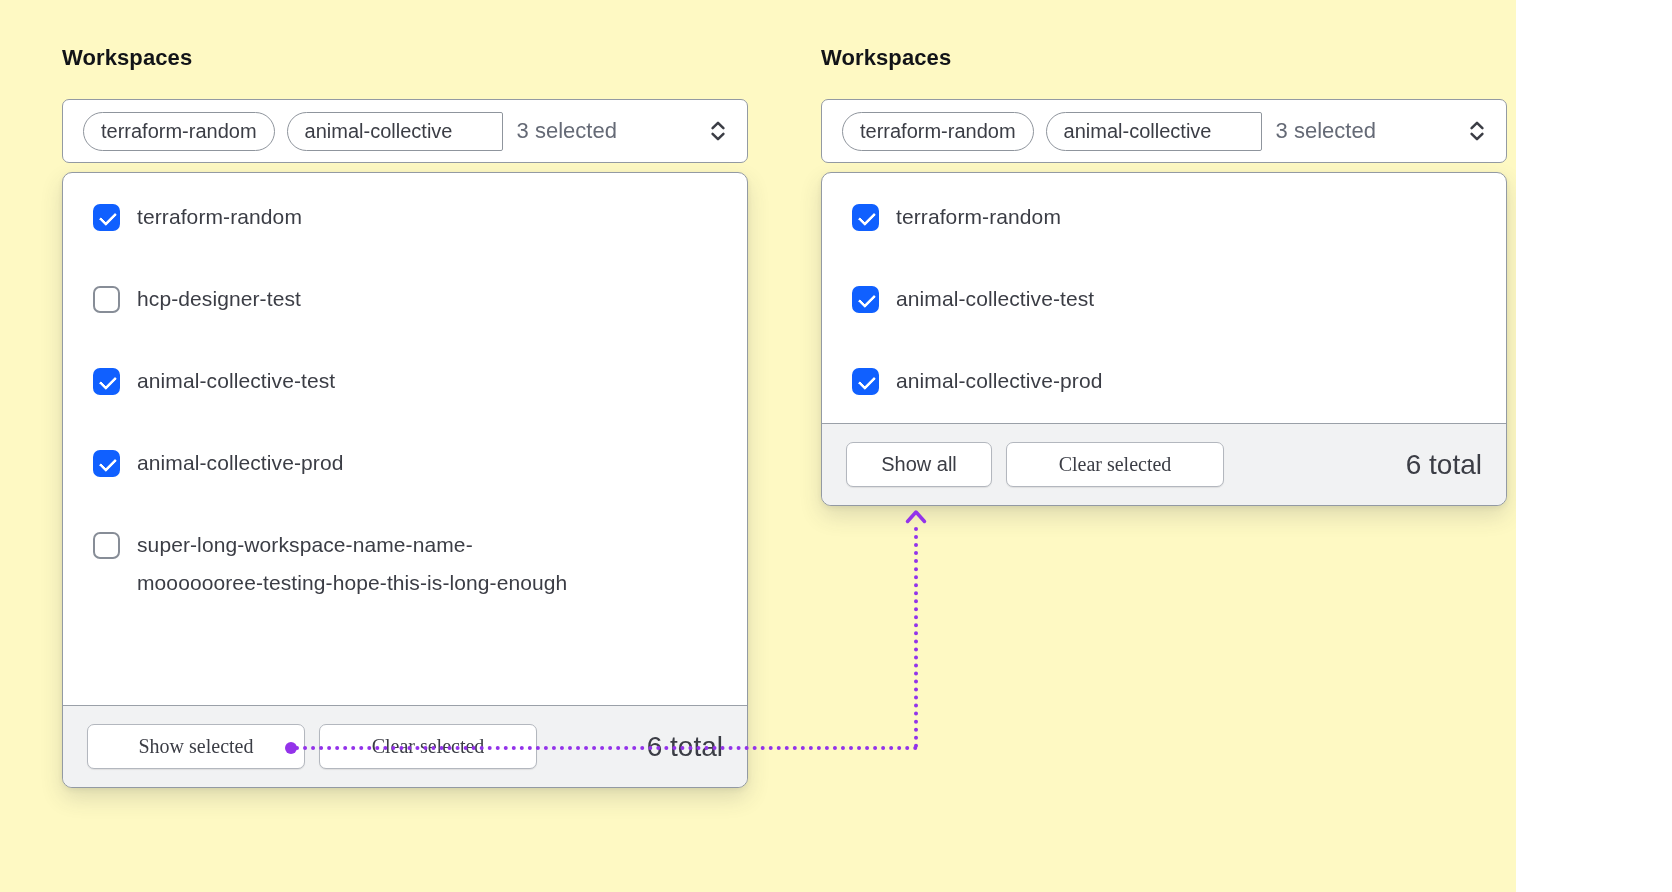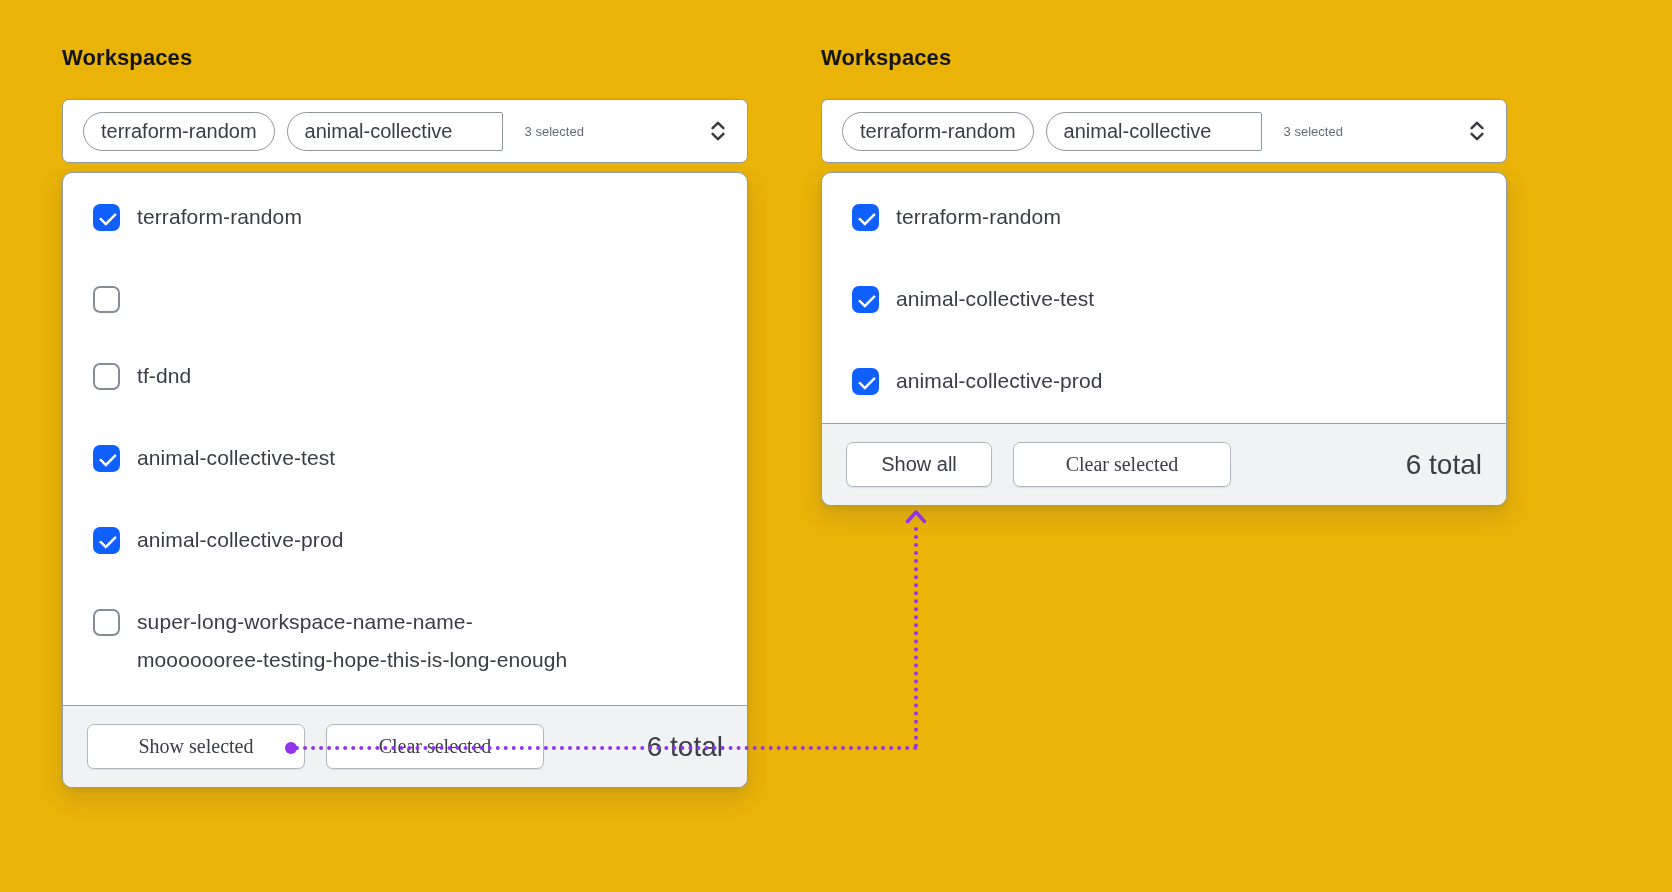--- a/index.html
+++ b/index.html
@@ -1,22 +1,22 @@
 <!DOCTYPE html>
 <html><head>
 <meta charset="utf-8">
 <style>
   * { box-sizing: border-box; margin: 0; padding: 0; }
   html, body { background: #ffffff; }
   body { font-family: "Liberation Sans", "DejaVu Sans", sans-serif; color: #3b3d45; }
   .canvas {
     position: relative;
-    width: 1672px;
+    width: 1516px;
     height: 892px;
-    background: #eab308;
+    background: #fef9c3;
     overflow: hidden;
   }
 
   
   .ms { position: absolute; top: 44px; width: 686px; }
   .ms.left  { left: 62px; }
   .ms.right { left: 821px; }
 
   .ms-label {
     font-size: 22px;
@@ -52,24 +52,24 @@
     flex: none;
     background: #fff;
   }
   .tag.clipped {
     border-radius: 20px 2px 2px 20px;
     width: 216px;
     overflow: hidden;
     padding-right: 17px;
   }
   .trigger-count {
-    font-size: 13px;
+    font-size: 22px;
     color: #656a76;
     white-space: nowrap;
-    margin-left: 10px;
+    margin-left: 2px;
   }
   .caret { margin-left: auto; display: flex; align-items: center; }
 
   .panel {
     position: relative;
     border: 1px solid #939aa3;
     border-radius: 10px;
     background: #ffffff;
     box-shadow: 0 10px 22px rgba(55, 60, 72, 0.16), 0 2px 5px rgba(55, 60, 72, 0.08);
     overflow: hidden;
@@ -116,21 +116,21 @@
   .panel-footer {
     position: absolute;
     left: 0; right: 0; bottom: 0;
     height: 82px;
     background: #f1f2f3;
     border-top: 1px solid #9aa0a8;
     border-radius: 0 0 9px 9px;
     display: flex;
     align-items: center;
     padding: 0 24px;
-    gap: 21px;
+    gap: 14px;
   }
   .footer-btn {
     height: 45px;
     border: 1px solid #b3b7be;
     border-radius: 7px;
     background: #ffffff;
     box-shadow: 0 1px 1px rgba(0,0,0,0.08);
     font-family: inherit;
     font-size: 20px;
     color: #3b3d45;
@@ -182,26 +182,23 @@
     <div class="panel">
       <div class="option-list">
 
           <label class="option-row">
             <span class="checkbox checked"></span>
             <span class="option-label">terraform-random</span>
           </label>
 
           <label class="option-row">
             <span class="checkbox unchecked"></span>
-          </label>
-
-          <label class="option-row">
-            <span class="checkbox unchecked"></span>
-            <span class="option-label">tf-dnd</span>
-          </label>
+            <span class="option-label">hcp-designer-test</span>
+          </label>
+
 
           <label class="option-row">
             <span class="checkbox checked"></span>
             <span class="option-label">animal-collective-test</span>
           </label>
 
           <label class="option-row">
             <span class="checkbox checked"></span>
             <span class="option-label">animal-collective-prod</span>
           </label>

